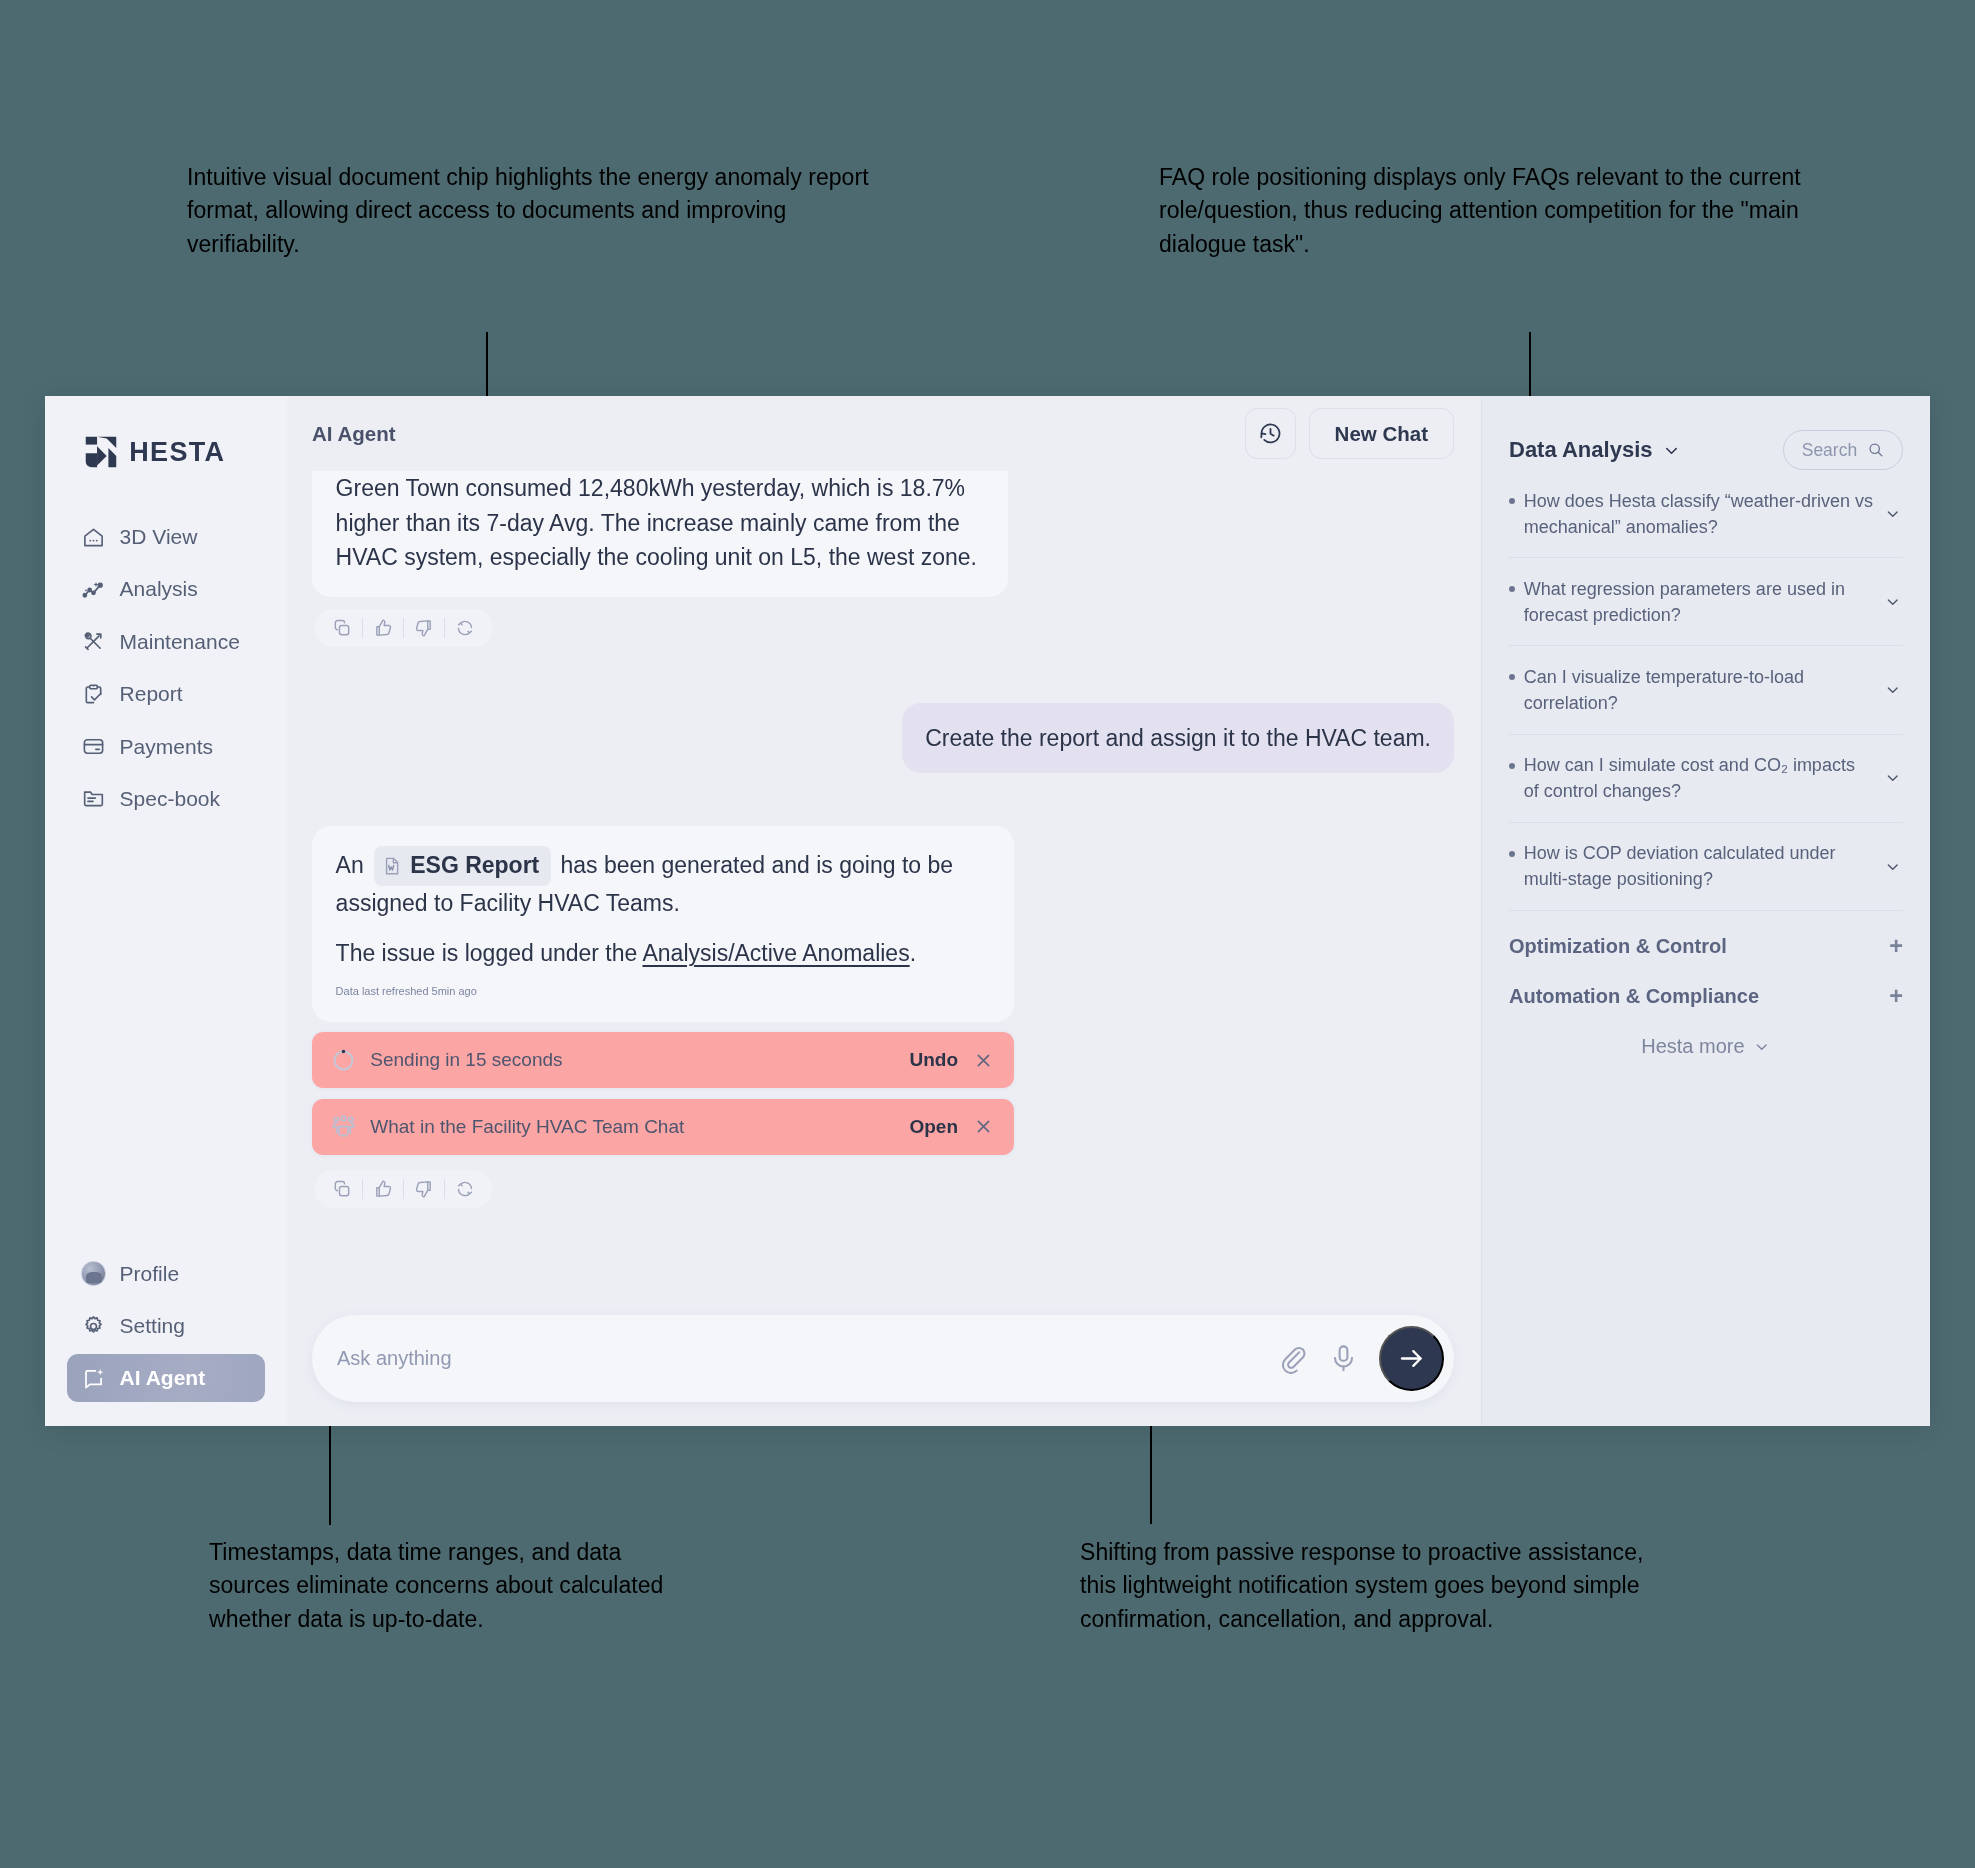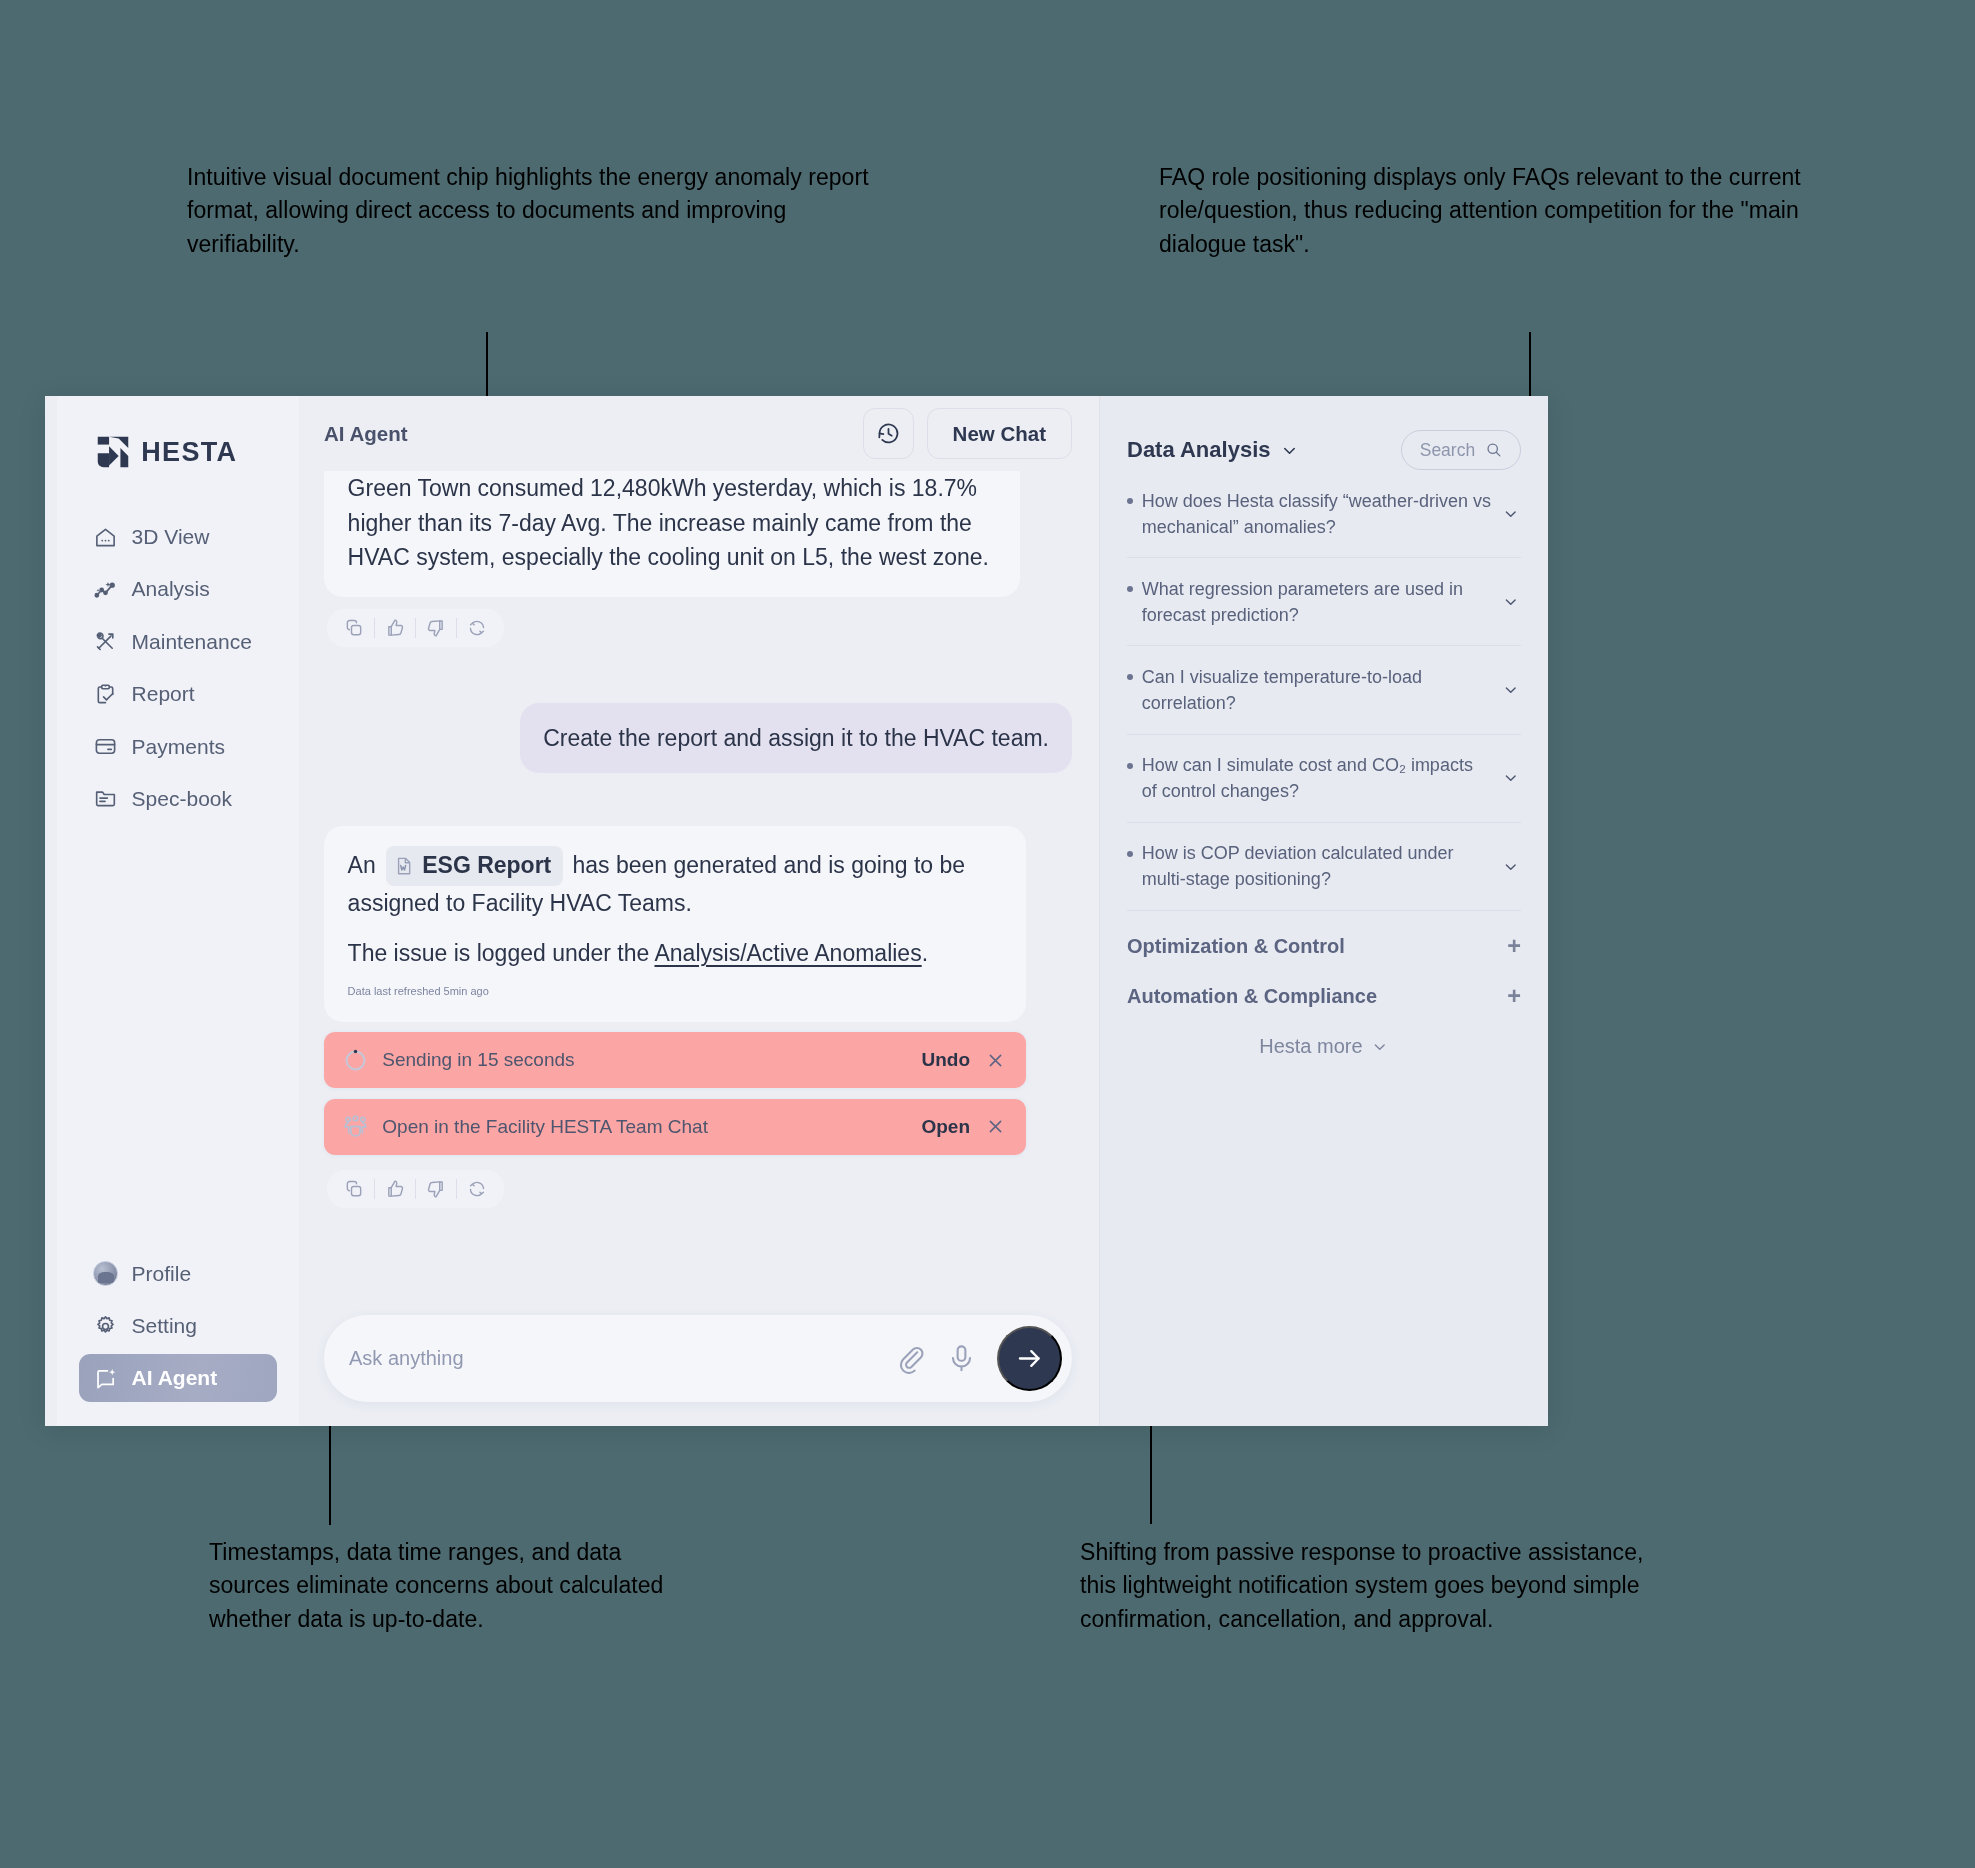--- a/index.html
+++ b/index.html
@@ -25,26 +25,25 @@
 
   .leader { position: absolute; background: #000; }
   .leader-v { width: 2.2px; }
   .leader-h { height: 2.2px; }
   .dot { position: absolute; width: 11.3px; height: 11.3px; border-radius: 50%; background: #111; }
 
   
   #app {
     position: absolute;
     left: 45px; top: 396px;
-    width: 1503px; height: 1030px;
+    width: 1885px; height: 1030px;
     background: #eceef4;
     display: flex;
     overflow: hidden;
     box-shadow: 0 4.4px 26px rgba(0,0,0,.10);
-    padding-left: 12px;
   }
 
   
   .sidebar {
     width: 242px;
     background: #f1f2f7;
     display: flex; flex-direction: column;
     padding: 0 0 23.6px 0;
     position: relative;
     flex: none;
@@ -444,21 +443,21 @@
             <circle cx="5" cy="5.2" r="2"></circle>
             <circle cx="12" cy="4.2" r="2.2"></circle>
             <circle cx="19" cy="5.2" r="2"></circle>
             <path d="M2.4 12.4 A3 3 0 0 1 5 8.7"></path>
             <path d="M21.6 12.4 A3 3 0 0 0 19 8.7"></path>
             <path d="M2.4 12.4 h3.1 v5.6"></path>
             <path d="M21.6 12.4 h-3.1 v5.6"></path>
             <path d="M7.6 12 h8.8 v5.4 a3.4 3.4 0 0 1-3.4 3.4 h-2 a3.4 3.4 0 0 1-3.4-3.4 Z"></path>
           </svg>
         </span>
-        <span class="n-txt">Open in the Facility HESTA Team Chat</span>
+        <span class="n-txt">What in the Facility HVAC Team Chat</span>
         <span class="n-act">
           <span class="n-btn">Open</span>
           <span class="n-x">
             <svg viewBox="0 0 24 24" width="19" height="19" fill="none" stroke="#5b6480" stroke-width="1.9" stroke-linecap="round">
               <path d="M5.5 5.5 L18.5 18.5 M18.5 5.5 L5.5 18.5"></path>
             </svg>
           </span>
         </span>
       </div>
 

